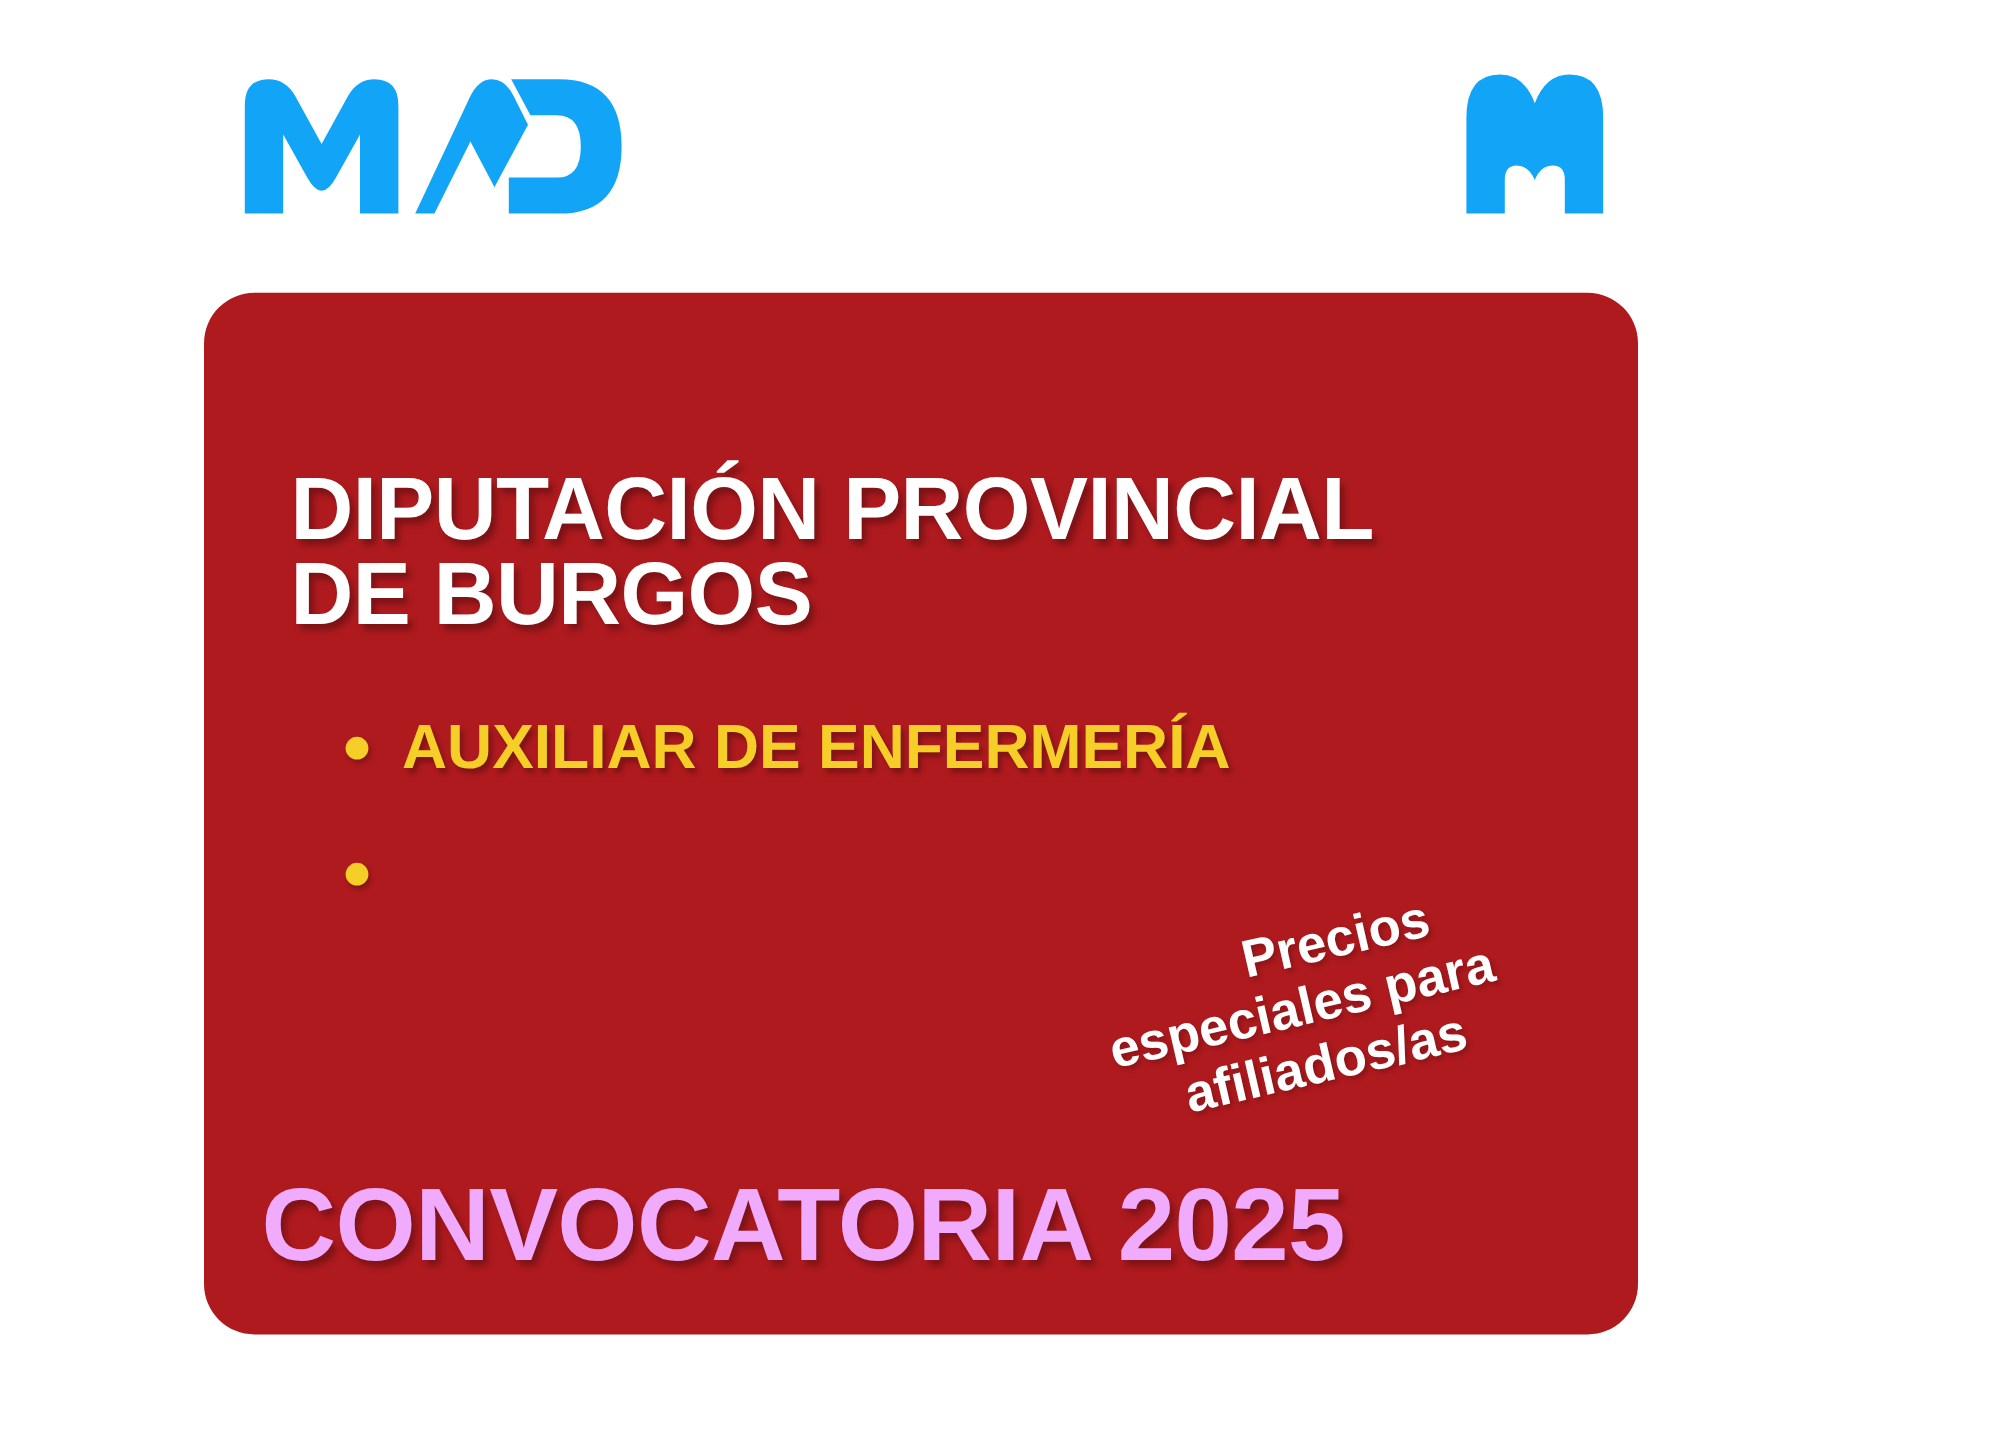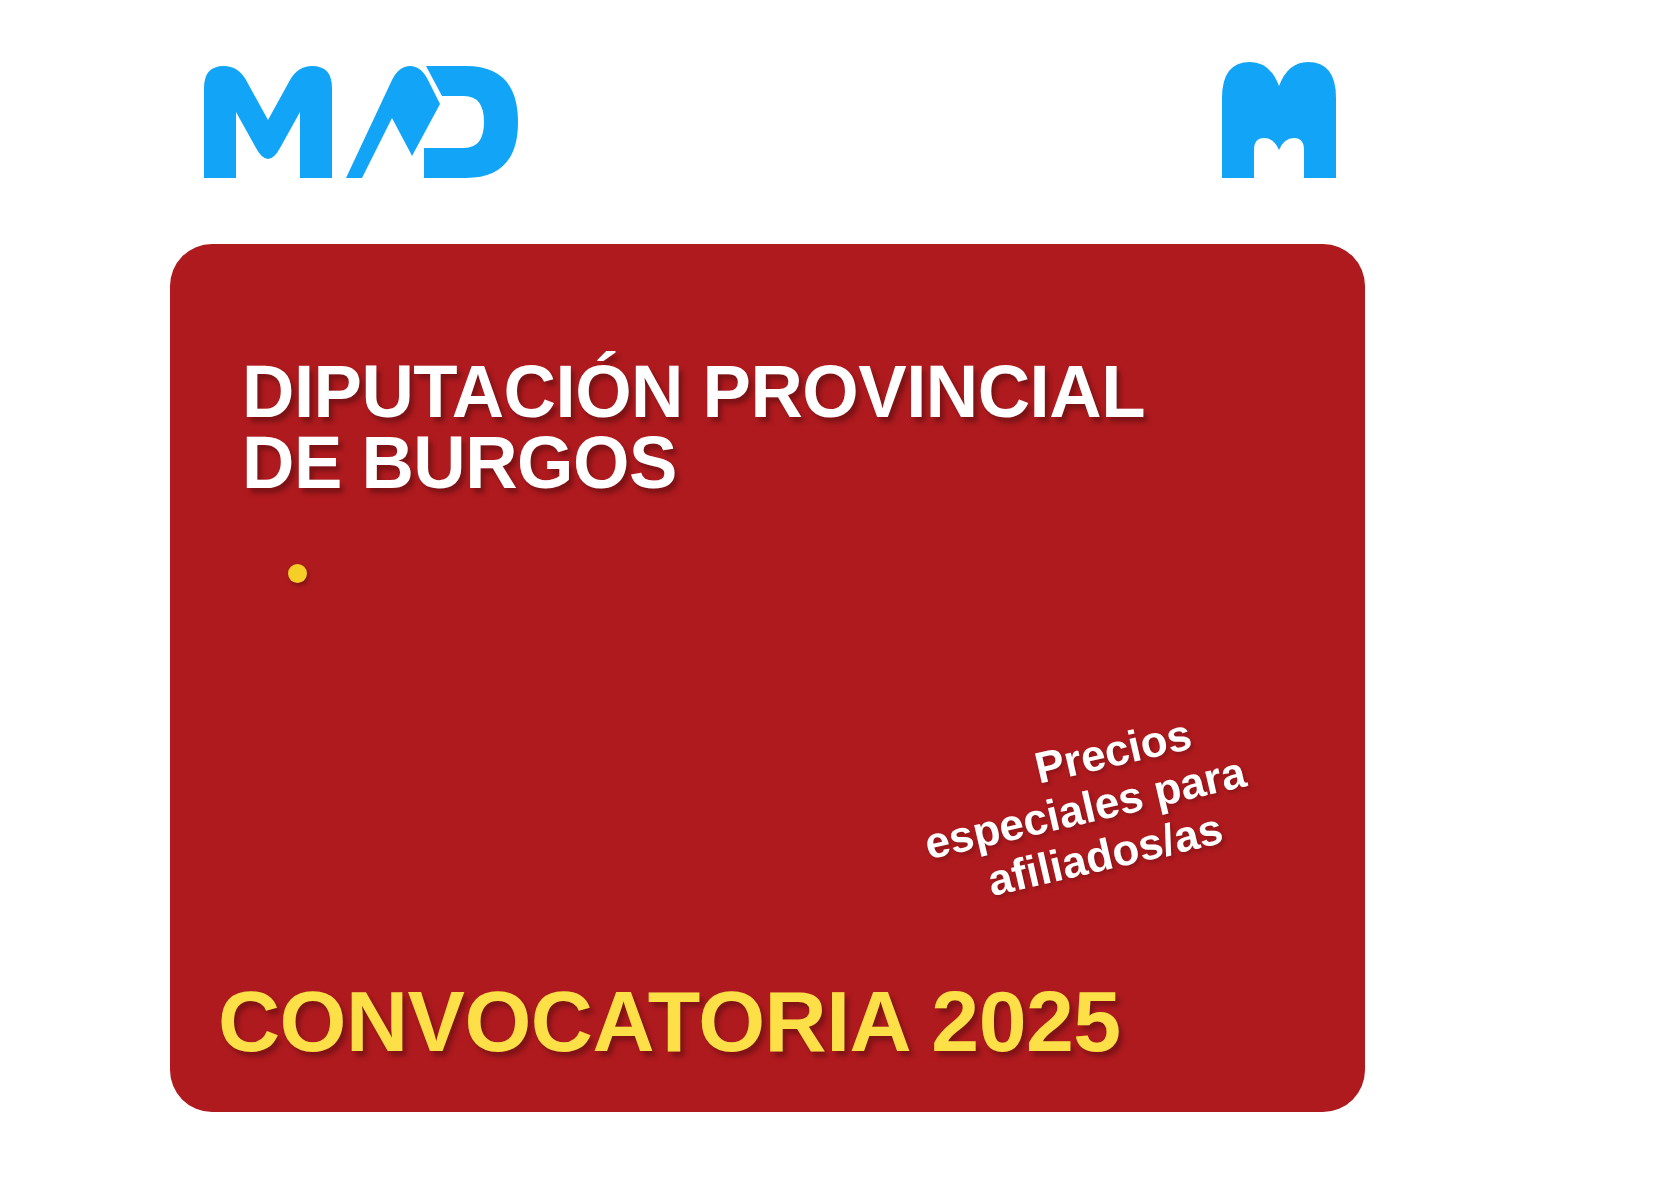--- a/index.html
+++ b/index.html
@@ -49,20 +49,21 @@
     width: 1195px;
     height: 868px;
     background: #AF1A1E;
     border-radius: 42px;
     overflow: hidden;
   }
 
   .card-inner {
     position: absolute;
     inset: 0;
+    margin-top: 32px;
   }
 
   
   .title {
     position: absolute;
     left: 72px;
     top: 62px;
     width: 1070px;
     color: #ffffff;
     font-family: "Liberation Sans Narrow", "Liberation Sans", sans-serif;
@@ -129,21 +130,21 @@
   .sticker-line { display: block; white-space: nowrap; }
   .sticker-line.l1 { padding-left: 80px; }
   .sticker-line.l2 { padding-left: 0px; }
   .sticker-line.l3 { padding-left: 18px; }
 
   
   .footer {
     position: absolute;
     left: 48px;
     bottom: 48px;
-    color: #fde047;
+    color: #f0abfc;
     font-family: "Liberation Sans Narrow", "Liberation Sans", sans-serif;
     font-weight: 700;
     font-size: 86px;
     line-height: 1;
     letter-spacing: -0.5px;
     text-transform: uppercase;
     white-space: nowrap;
     text-shadow: 4px 5px 5px rgba(0,0,0,0.28);
   }
 </style>
@@ -175,20 +176,24 @@
     <div class="card-inner">
 
       <h1 class="title">
         <span class="title-line">DIPUTACIÓN PROVINCIAL</span>
         <span class="title-line">DE BURGOS</span>
       </h1>
 
       <div class="bullets">
         <div class="bullet-row">
           <span class="bullet-dot"></span>
+          <span class="bullet-text">AUXILIAR DE ENFERMERÍA</span>
+        </div>
+        <div class="bullet-row">
+          <span class="bullet-dot"></span>
         </div>
       </div>
 
       <div class="sticker">
         <span class="sticker-line l1">Precios</span>
         <span class="sticker-line l2">especiales para</span>
         <span class="sticker-line l3">afiliados/as</span>
       </div>
 
       <div class="footer">CONVOCATORIA 2025</div>

